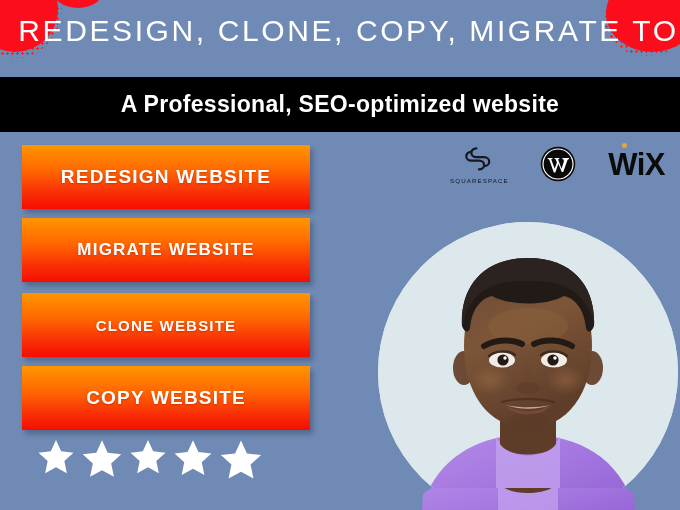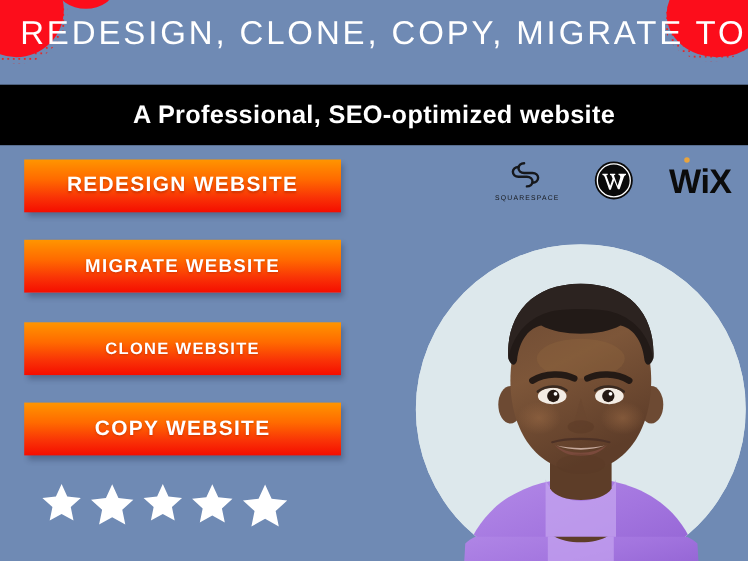--- a/index.html
+++ b/index.html
@@ -107,21 +107,21 @@
     font-weight: bold;
     letter-spacing: 0.3px;
     white-space: nowrap;
   }
 
   
   .cta-btn {
     position: absolute;
     left: 22px;
     width: 288px;
-    height: 48px;
+    height: 64px;
     background: linear-gradient(180deg, #ff9500 0%, #ff6a00 38%, #f93306 72%, #f50d00 100%);
     box-shadow: 3px 4px 5px rgba(20, 30, 55, 0.30);
     display: flex;
     align-items: center;
     justify-content: center;
     color: #ffffff;
     font-weight: bold;
     letter-spacing: 1.2px;
     text-shadow: 0 1px 2px rgba(120, 20, 0, 0.35);
     border: 0;

